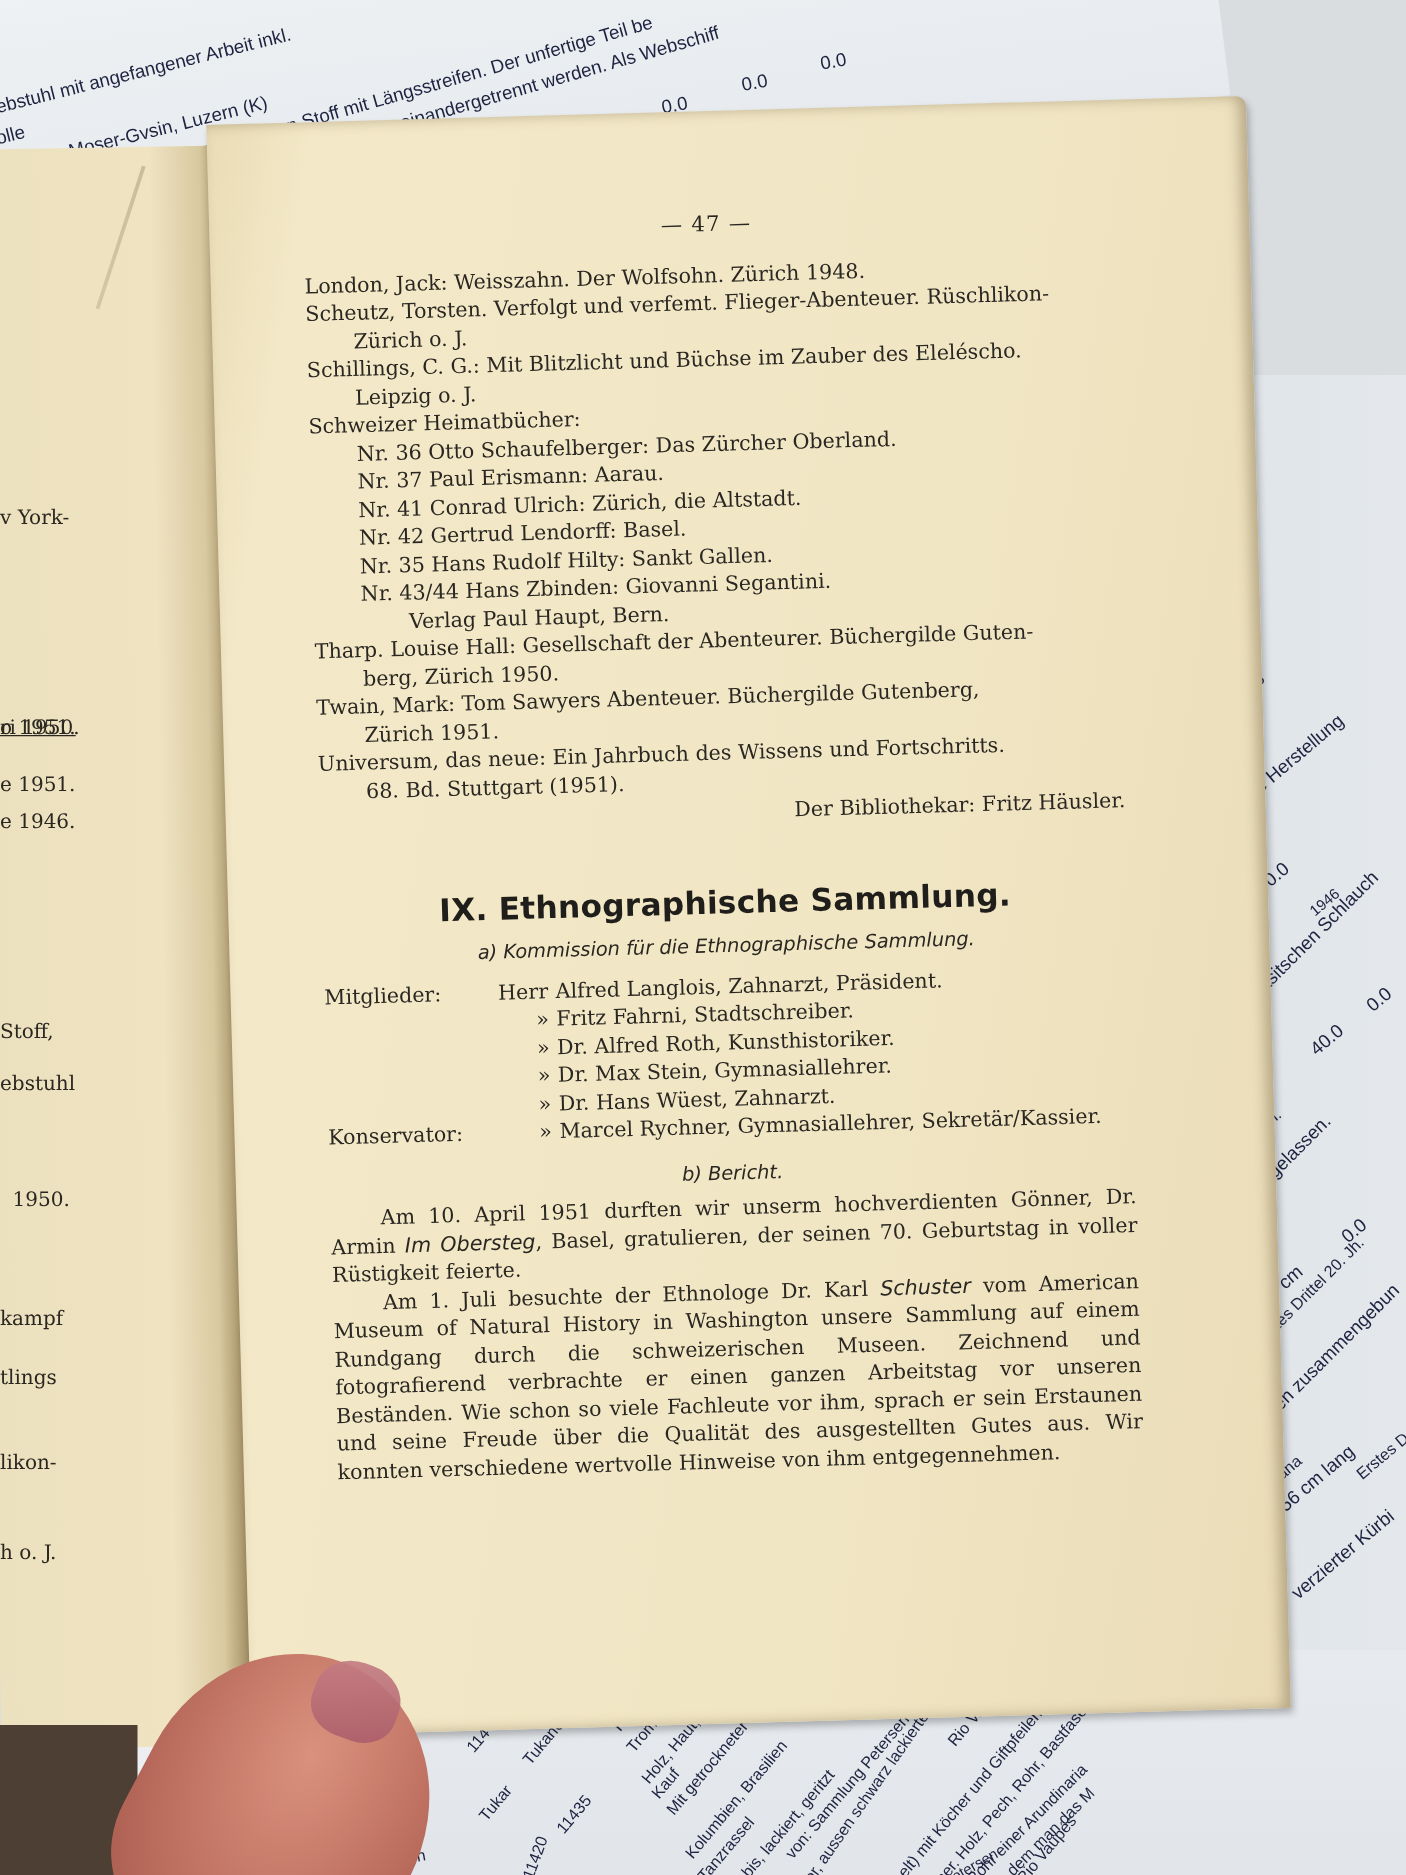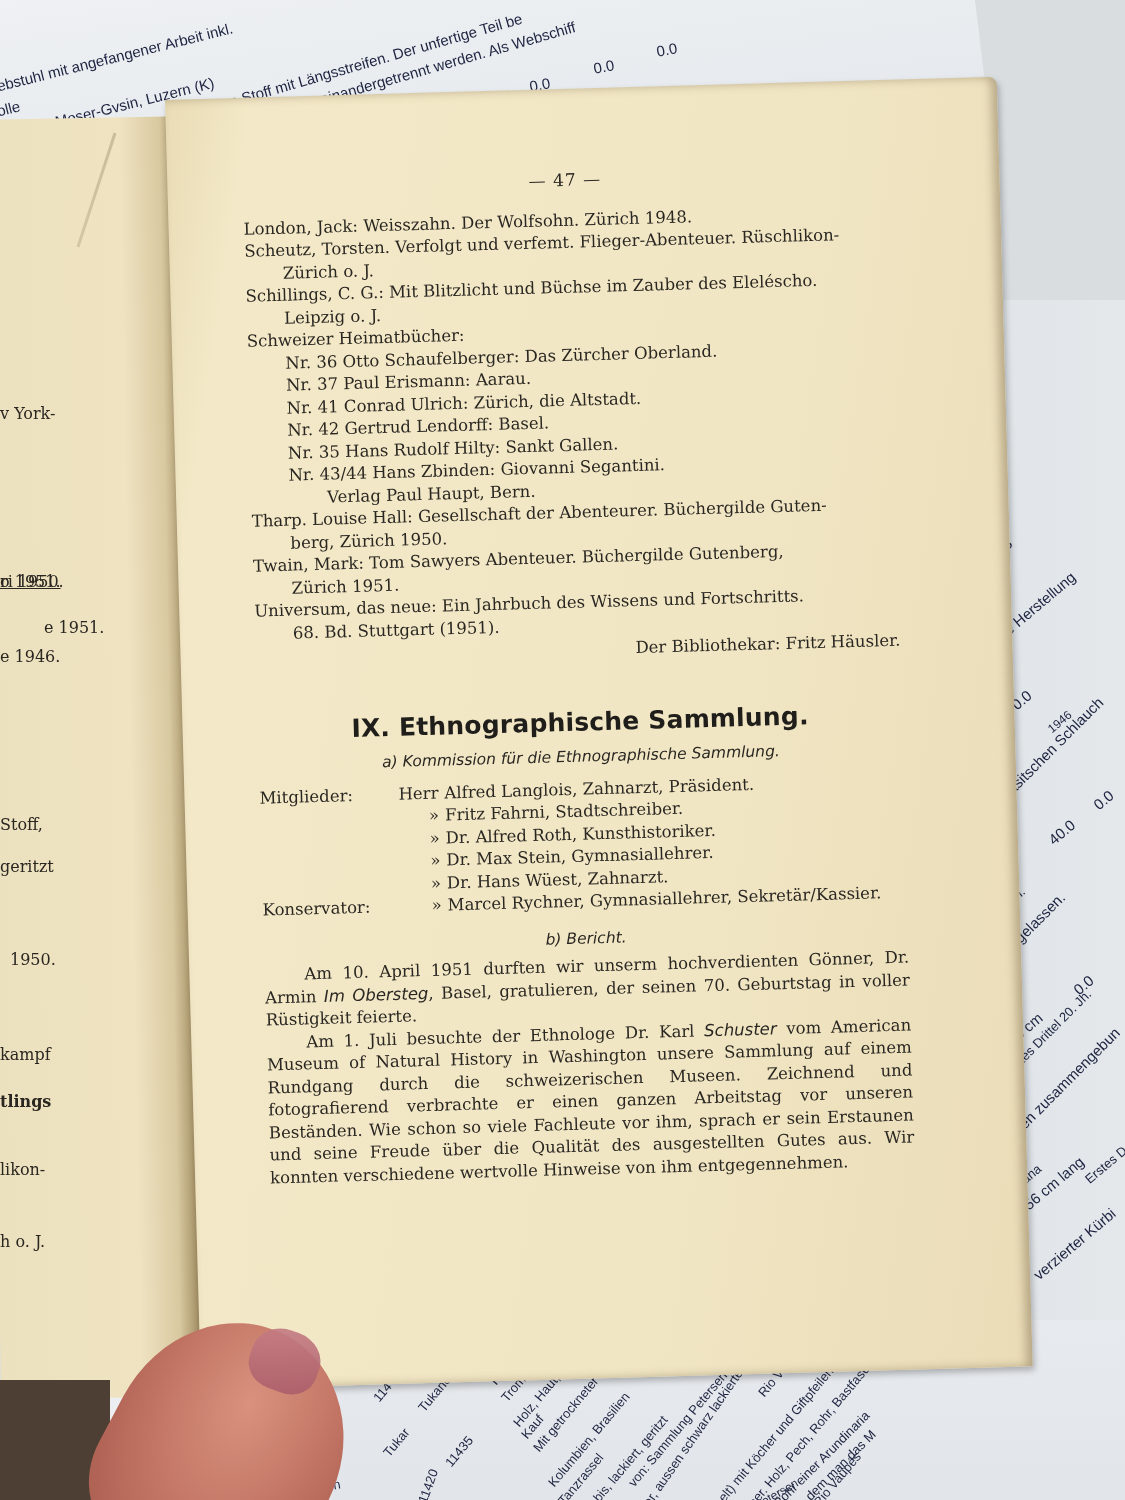--- a/index.html
+++ b/index.html
@@ -154,27 +154,27 @@
 <div class="sheet-text" style="left:415px;top:1500px;transform:rotate(-70deg);font-size:13px;">11420</div>
 <div class="sheet-text" style="left:152px;top:1425px;transform:rotate(-18deg);font-size:13px;">050</div>
 <div class="sheet-text" style="left:290px;top:1450px;transform:rotate(-18deg);font-size:13px;">e Ohrla</div>
 <div class="sheet-text" style="left:290px;top:1485px;transform:rotate(-10deg);font-size:13px;">Brasilien</div>
 
 <div class="left-page"></div>
 <div class="left-crease"></div>
 <div class="left-text" style="left:0px;top:404px;">v York-</div>
 <div class="left-text" style="left:0px;top:528px;margin-top:44px;">ri 1950.</div>
 <div class="left-text" style="left:0px;top:572px;text-decoration:underline;">o 1951.</div>
-<div class="left-text" style="left:0px;top:618px;margin-left:44px;">e 1951.</div>
+<div class="left-text" style="left:0px;top:618px;">e 1951.</div>
 <div class="left-text" style="left:0px;top:647px;">e 1946.</div>
 <div class="left-text" style="left:0px;top:815px;">Stoff,</div>
-<div class="left-text" style="left:0px;top:857px;">geritzt</div>
+<div class="left-text" style="left:0px;top:857px;">ebstuhl</div>
 <div class="left-text" style="left:10px;top:950px;">1950.</div>
 <div class="left-text" style="left:0px;top:1045px;">kampf</div>
-<div class="left-text" style="left:0px;top:1092px;font-weight:bold;">tlings</div>
+<div class="left-text" style="left:0px;top:1092px;">tlings</div>
 <div class="left-text" style="left:0px;top:1160px;">likon-</div>
 <div class="left-text" style="left:0px;top:1232px;">h o. J.</div>
 
 <div class="right-page">
   <div class="page-inner">
     <div class="page-number">— 47 —</div>
 
     <div>
       <p class="entry">
         <span>London, Jack:</span>

